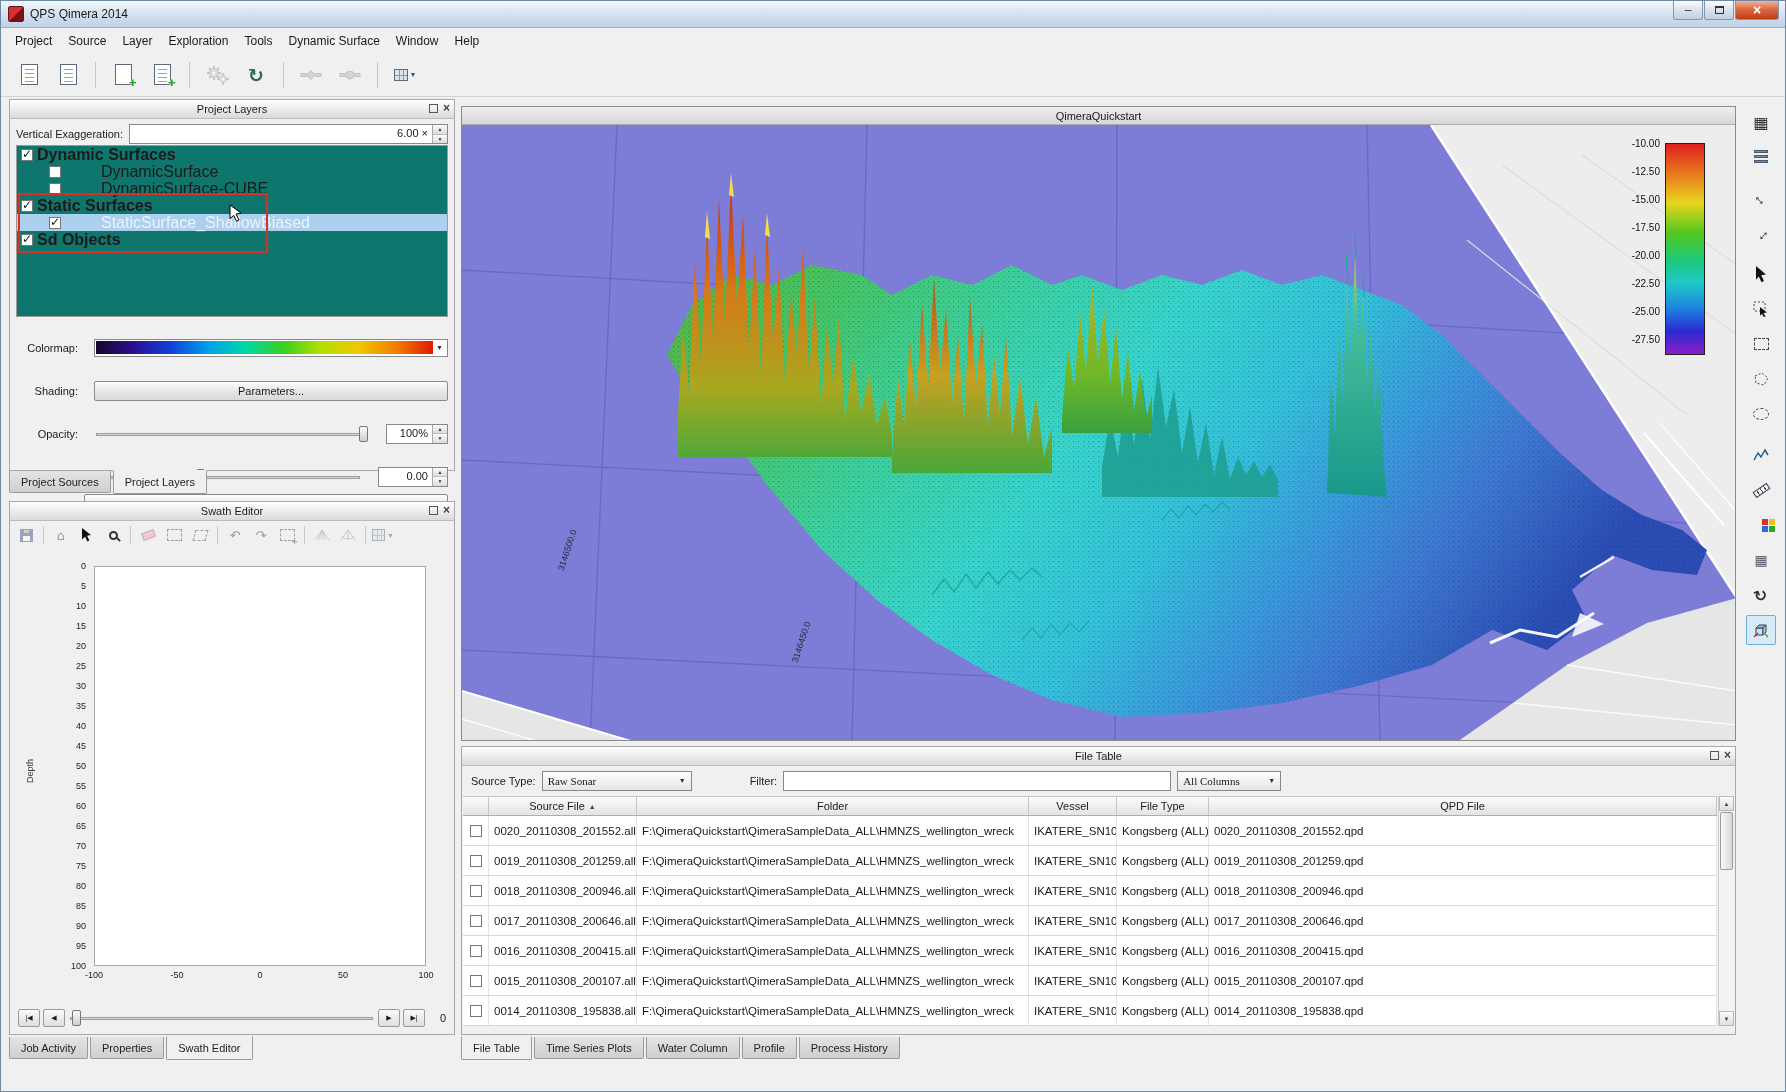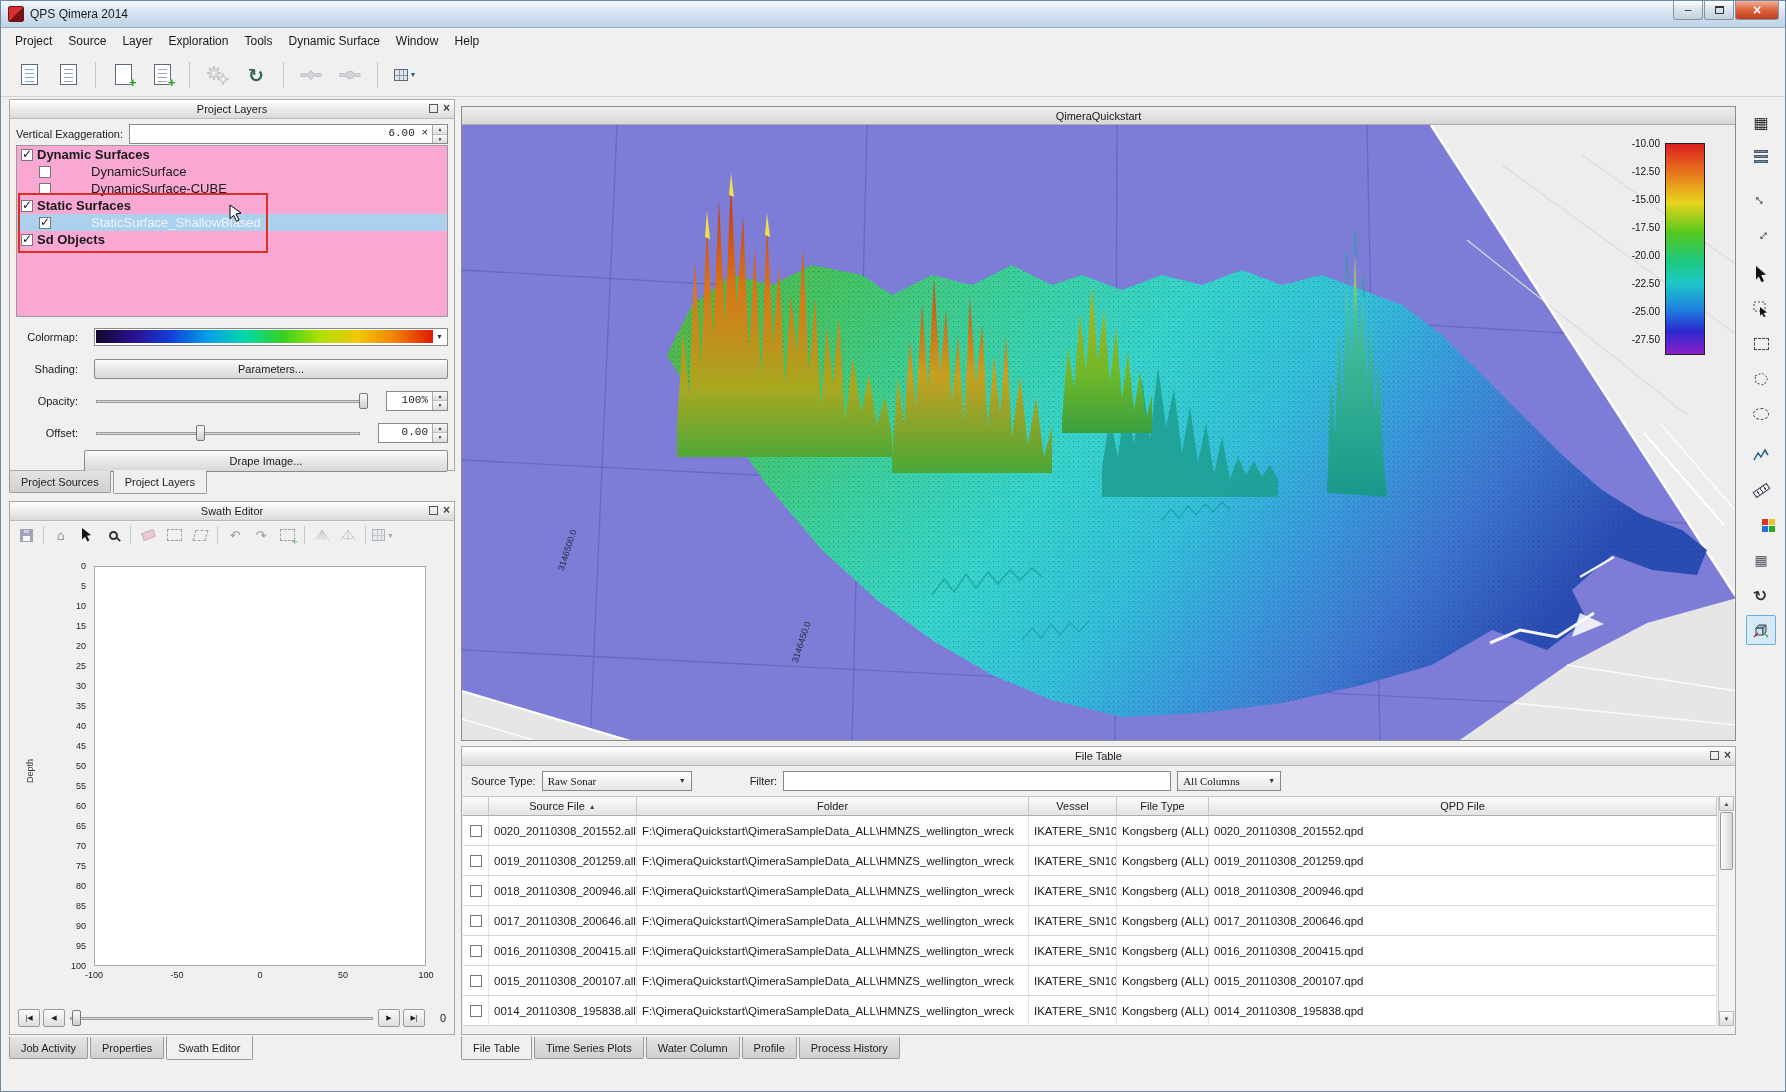--- a/index.html
+++ b/index.html
@@ -42,21 +42,21 @@
   .glyph{font-family:"DejaVu Sans",sans-serif;}
   .i-gridsm{width:14px;height:12px;border:1px solid #5a6a7a;background-color:#dde4ea;
     background-image:linear-gradient(90deg,transparent 0 4px,#8899aa 4px 5px,transparent 5px 8px,#8899aa 8px 9px,transparent 9px),
                      linear-gradient(transparent 0 5px,#8899aa 5px 6px,transparent 6px);}
   .dn{font-size:7px;color:#245a8a;margin-left:2px;}
 
   
   .btn{border:1px solid #8a8a8a;border-radius:2px;background:linear-gradient(#fdfdfd,#e9e9e9 45%,#d9d9d9);
     font-size:11px;display:flex;align-items:center;justify-content:center;}
   .spin{display:flex;border:1px solid #888;background:#fff;height:20px;}
-  .spin .val{flex:1;text-align:right;padding:2px 4px;font-size:11px;font-family:Liberation Mono, monospace;}
+  .spin .val{flex:1;text-align:right;padding:2px 4px;font-size:11px;}
   .spin .arr{width:15px;display:flex;flex-direction:column;border-left:1px solid #aaa;}
   .spin .arr span{flex:1;font-size:5px;line-height:8px;text-align:center;color:#333;
     background:linear-gradient(#fafafa,#dcdcdc);border-bottom:1px solid #c0c0c0;}
   .spin .arr span:last-child{border-bottom:none;}
   .slider{position:relative;height:18px;flex:1;}
   .slider .groove{position:absolute;left:2px;right:2px;top:8px;height:3px;background:#d8d8d8;
     border:1px solid #9a9a9a;}
   .slider .handle{position:absolute;top:1px;width:9px;height:16px;border:1px solid #777;
     border-radius:2px;background:linear-gradient(#fbfbfb,#cfcfcf);}
   .cb{width:12px;height:12px;border:1px solid #777;background:#fff;flex:none;position:relative;}
@@ -79,30 +79,30 @@
     display:flex;align-items:center;background:linear-gradient(#e4e4e4,#cfcfcf);
     border-radius:0 0 2px 2px;color:#222;}
   .tab.active{background:#f0f0f0;height:24px;border-top:1px solid #f0f0f0;margin-top:-1px;}
 
   
   .dock-pl{left:8px;top:2px;width:446px;height:372px;}
   .plbody{padding:4px 6px;}
   .vxrow{display:flex;align-items:center;height:22px;gap:6px;}
   .vxlabel{font-size:11px;flex:none;}
   .flex1{flex:1;}
-  .tree{height:172px;border:1px solid #9a9a9a;background:#f9a8d4;position:relative;overflow:hidden;
-    font-size:13px;}
+  .tree{height:172px;border:1px solid #9a9a9a;background:#0f766e;position:relative;overflow:hidden;
+    font-size:16px;}
   .trow{height:17px;display:flex;align-items:center;gap:4px;padding-left:4px;}
-  .trow.indent{padding-left:22px;gap:40px;}
+  .trow.indent{padding-left:32px;gap:40px;}
   .trow.bold{font-weight:bold;}
   .trow.selected{background:#abd1ee;color:#eef3f9;}
   .annotate{position:absolute;left:1px;top:47px;width:250px;height:60px;border:2px solid #d93025;
     z-index:5;pointer-events:none;}
   .mcursor{position:absolute;left:212px;top:58px;z-index:6;}
-  .ctrlrow{display:flex;align-items:center;height:25px;margin-top:7px;gap:16px;}
+  .ctrlrow{display:flex;align-items:center;height:25px;margin-top:18px;gap:16px;}
   .lbl{width:62px;text-align:right;font-size:11px;flex:none;}
   .cmap{flex:1;display:flex;align-items:center;border:1px solid #888;background:#fff;height:18px;
     padding:1px;}
   .cgrad{flex:1;height:13px;
     background:linear-gradient(90deg,#14082c,#2a1090,#1240d8,#00a0e8,#00d8a8,#38d020,#b0e000,#f0c800,#f08000,#e01800);}
   .cmap .car{width:13px;text-align:center;}
   .drape{margin:5px 0 0 68px;height:22px;}
 
   
   .dock-sw{left:8px;top:404px;width:446px;height:534px;}

